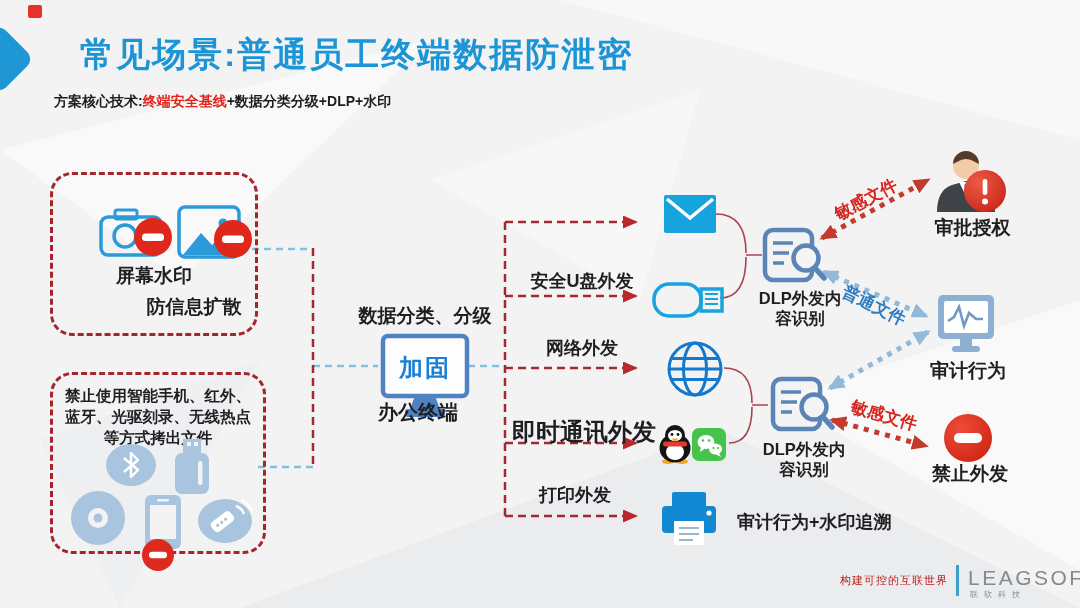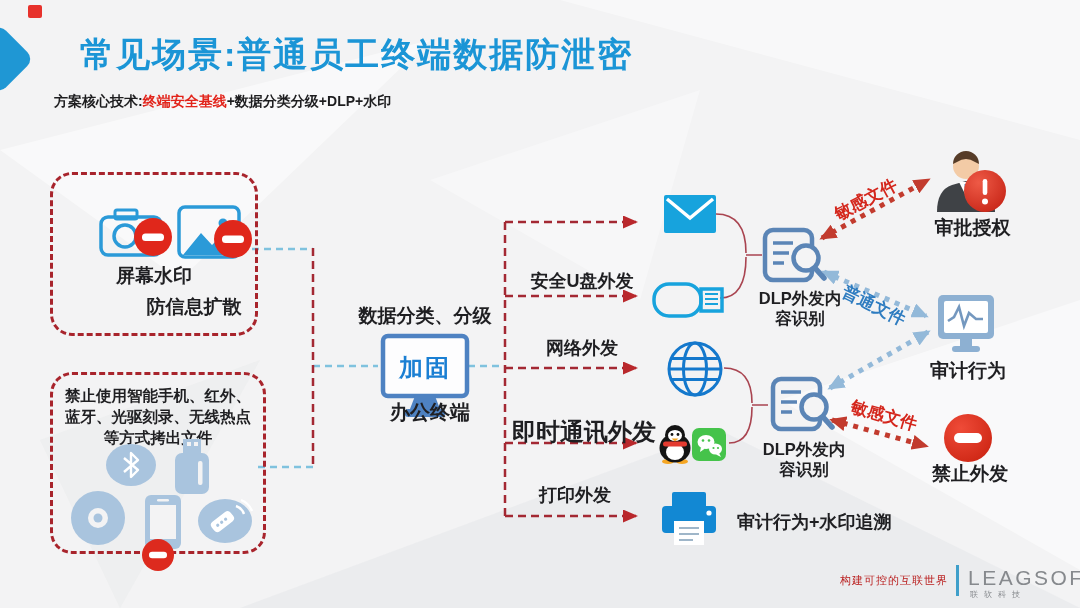--- a/index.html
+++ b/index.html
@@ -145,21 +145,21 @@
     </svg>
   </div>
 
   <div class="lbl" style="left:345px;top:303px;width:160px;font-size:19px;">数据分类、分级</div>
   <svg class="abs" style="left:380px;top:333px" width="100" height="92" viewBox="0 0 100 92">
     <rect x="3" y="3" width="84" height="60" rx="5" fill="#fdfdfe" stroke="#4e82c2" stroke-width="4.5"></rect>
     <polygon points="35,63 55,63 60,76 30,76" fill="#4e82c2"></polygon>
     <rect x="25" y="76" width="40" height="8" rx="3" fill="#4e82c2"></rect>
   </svg>
   <div class="lbl" style="left:382px;top:352px;width:86px;font-size:24px;color:#1a7fd3;letter-spacing:2px;">加固</div>
-  <div class="lbl" style="left:368px;top:399px;width:124px;font-size:20px;font-family:Liberation Mono, monospace;">办公终端</div>
+  <div class="lbl" style="left:356px;top:399px;width:124px;font-size:20px;font-family:Liberation Mono, monospace;">办公终端</div>
 
   <div class="lbl" style="left:512px;top:269px;width:140px;font-size:18px;">安全U盘外发</div>
   <div class="lbl" style="left:512px;top:336px;width:140px;font-size:18px;">网络外发</div>
   <div class="lbl" style="left:512px;top:416px;width:140px;font-size:24px;">即时通讯外发</div>
   <div class="lbl" style="left:505px;top:483px;width:140px;font-size:18px;">打印外发</div>
 
   <svg class="abs" style="left:664px;top:195px" width="52" height="38" viewBox="0 0 52 38">
     <rect x="0" y="0" width="52" height="38" rx="2" fill="#17a3dd"></rect>
     <polyline points="3,4 26,23 49,4" fill="none" stroke="#ffffff" stroke-width="3.5"></polyline>
   </svg>

